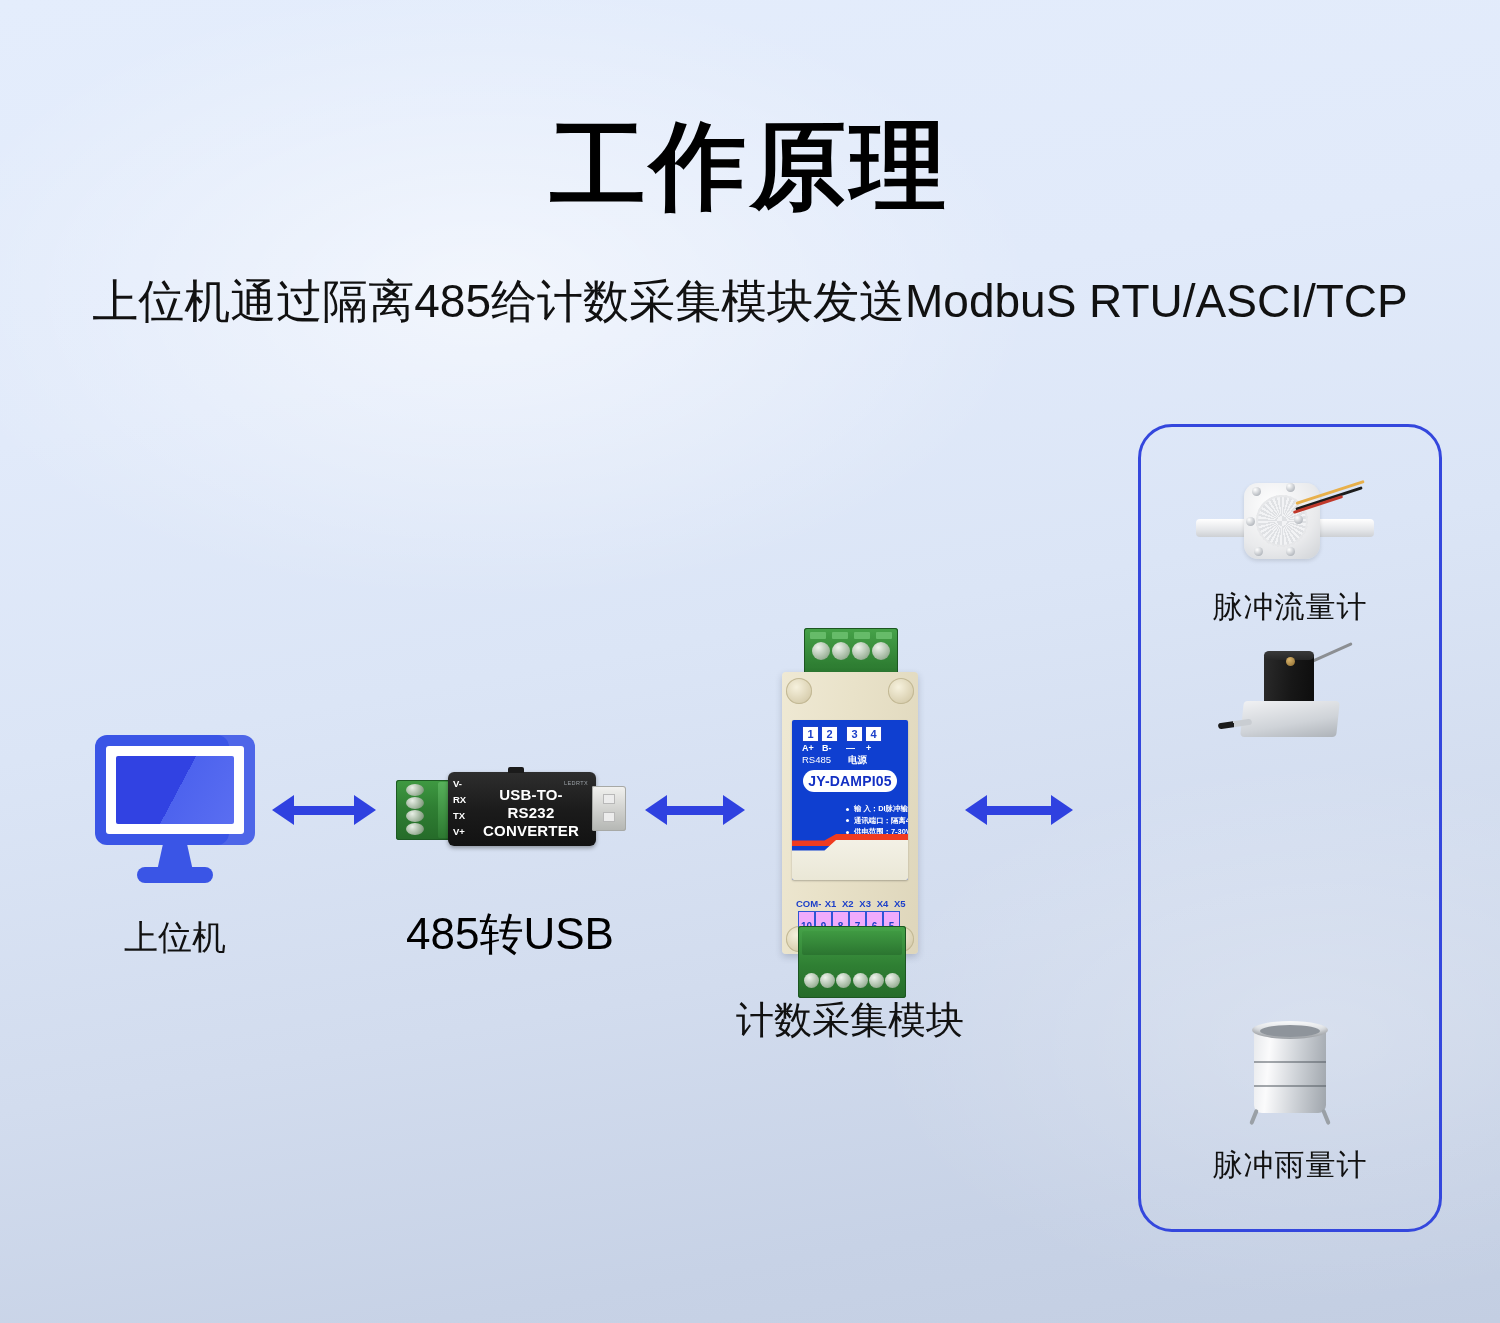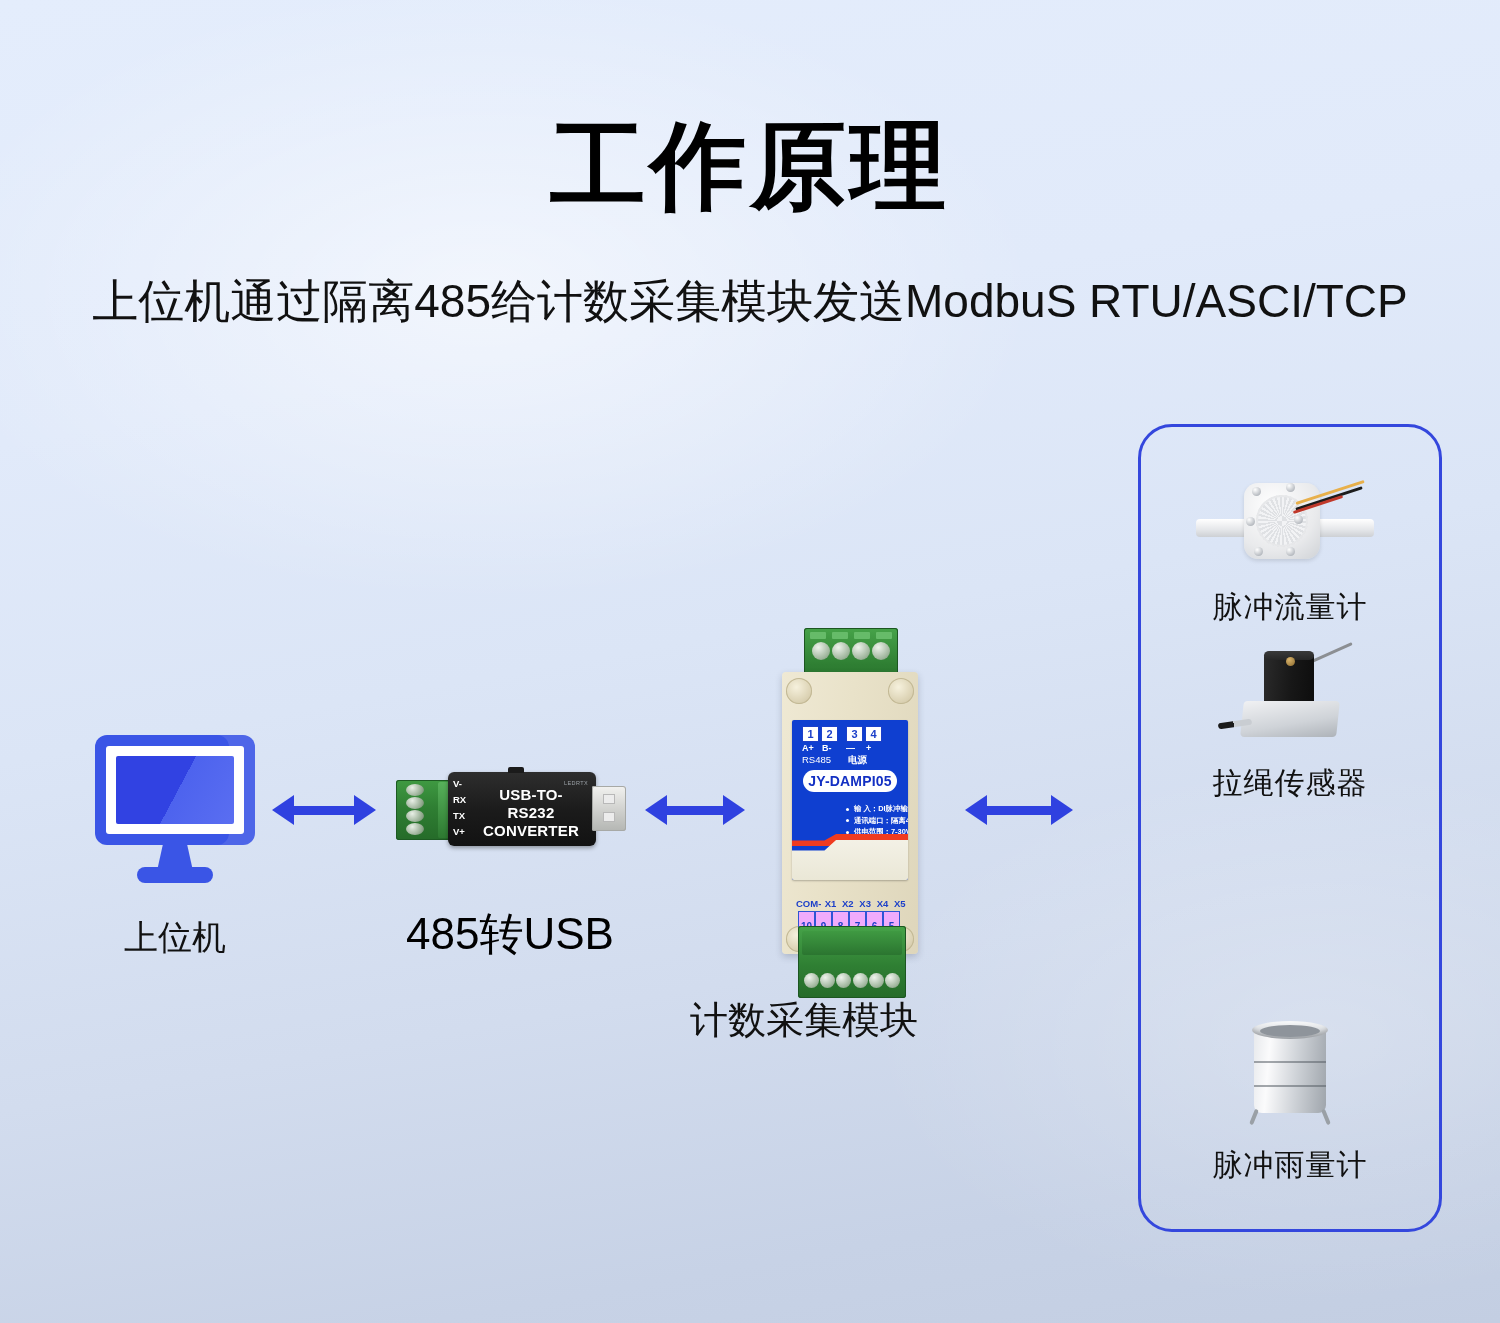--- a/index.html
+++ b/index.html
@@ -307,21 +307,21 @@
     <span class="srow">
       <i></i>
         <i></i>
         <i></i>
         <i></i>
         <i></i>
         <i></i>
     </span>
   </div>
 </div>
-<div style="position:absolute;left:690px;top:995px;width:320px;font-size:38px;color:#111;">计数采集模块</div>
+<div style="position:absolute;left:690px;top:995px;width:320px;text-align:center;font-size:38px;color:#111;">计数采集模块</div>
 
 <div id="panel">
 
   <div class="sensor" style="top:42px;">
     <div class="art">
       <span class="fm-pipe l"></span>
       <span class="fm-pipe r"></span>
       <span class="fm-body"></span>
       <span class="fm-rotor"></span>
       <span class="fm-bolt" style="left:62px;top:18px"></span>
@@ -338,21 +338,20 @@
   </div>
 
   <div class="sensor" style="top:218px;">
     <div class="art">
       <span class="pr-wire"></span>
       <span class="pr-cyl"></span>
       <span class="pr-dot"></span>
       <span class="pr-base"></span>
       <span class="pr-rod"></span>
     </div>
-    <div class="cap">拉绳传感器</div>
   </div>
 
 
   <div class="sensor" style="top:590px;">
     <div class="art" style="height:120px">
       <span class="rg-body"></span>
       <span class="rg-rim"></span>
       <span class="rg-in"></span>
       <span class="rg-band" style="top:44px"></span>
       <span class="rg-band" style="top:68px"></span>

